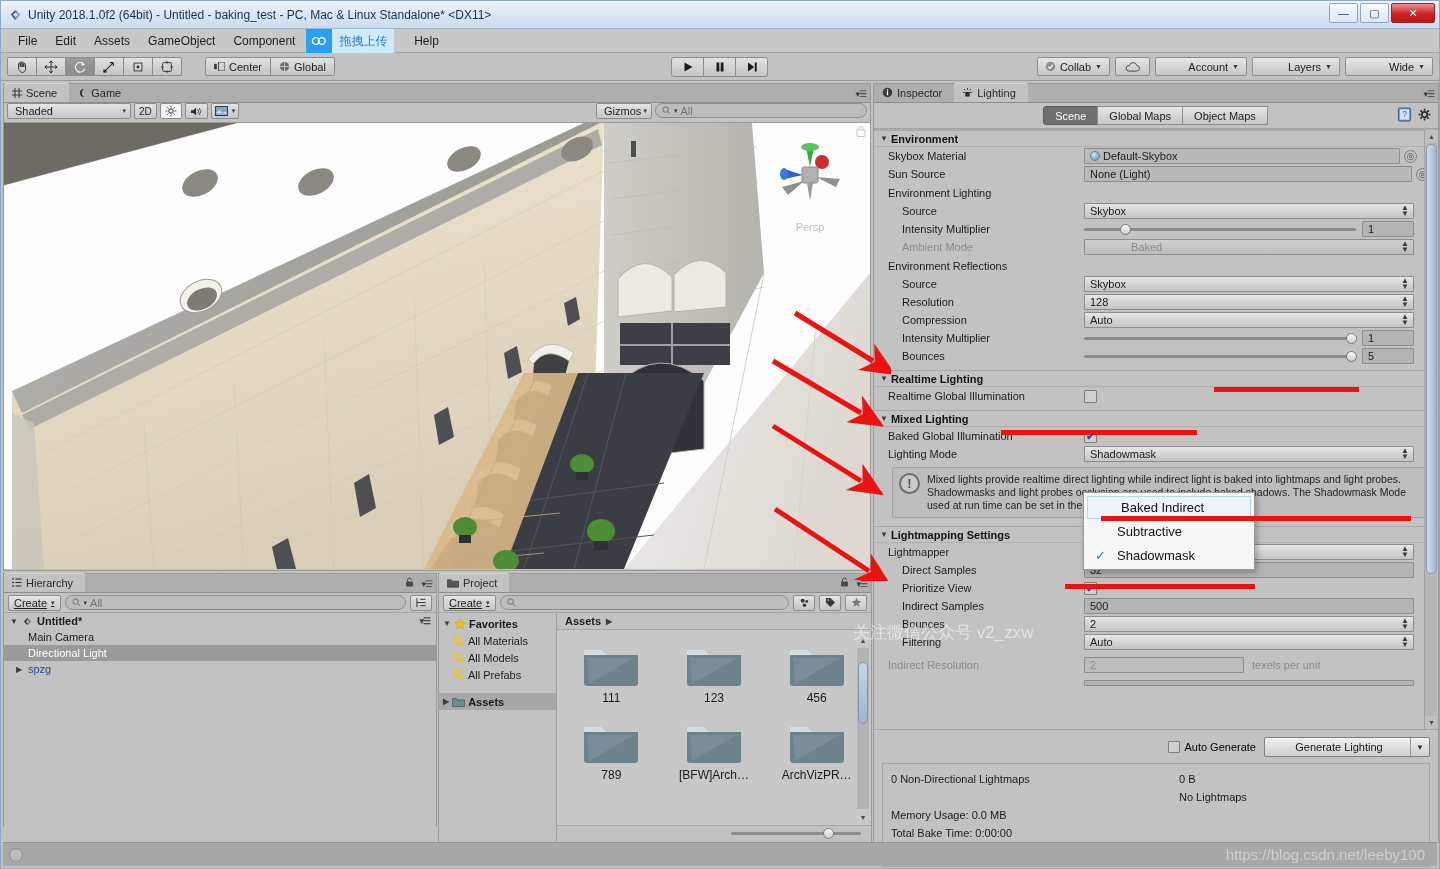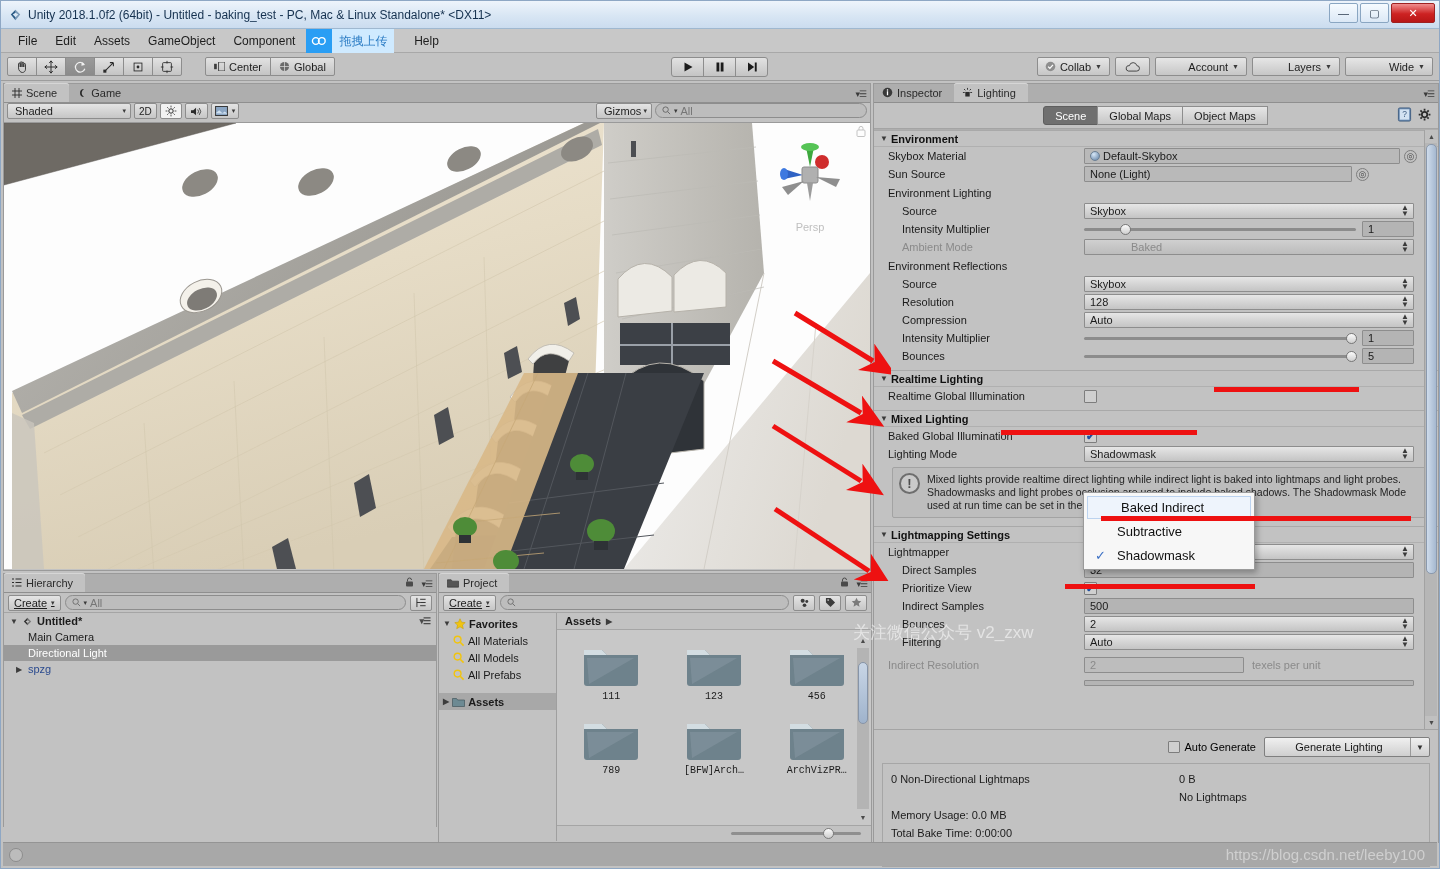--- a/index.html
+++ b/index.html
@@ -200,21 +200,21 @@
     height: 17px; background: #c2c2c2; display: flex; align-items: center;
     gap: 5px; padding-left: 8px; font-size: 11px; font-weight: bold; color: #1b1b1b;
     border-bottom: 1px solid #a5a5a5;
   }
   .grid {
     flex: 1; display: grid; grid-template-columns: repeat(3, 1fr);
     align-content: start; padding: 8px 4px 0 4px; gap: 2px;
     position: relative; overflow: hidden;
   }
   .asset { display: flex; flex-direction: column; align-items: center; gap: 3px; }
-  .asset .name { font-size: 10px; color: #1b1b1b; white-space: nowrap; font-family: Liberation Mono, monospace; }
+  .asset .name { font-size: 12px; color: #1b1b1b; white-space: nowrap; }
   .vscroll {
     position: absolute; right: 2px; top: 18px; width: 12px; bottom: 16px;
     background: #b4b4b4;
   }
   .vthumb {
     position: absolute; left: 1px; top: 14px; width: 10px; height: 62px;
     background: linear-gradient(#c9d6e6,#9fb3cc); border: 1px solid #8694a8; border-radius: 5px;
   }
   .proj-foot {
     height: 16px; background: #c2c2c2; border-top: 1px solid #a5a5a5;
@@ -1000,21 +1000,21 @@
       <div class="row">
         <span class="lbl">Skybox Material</span>
         <div class="field objref" style="width:316px;">
           <span class="objdot"></span>
           <span class="fieldtxt">Default-Skybox</span>
         </div>
         <span class="pickbtn">◎</span>
       </div>
       <div class="row">
         <span class="lbl">Sun Source</span>
-        <div class="field objref" style="width:268px;">
+        <div class="field objref" style="width:328px;">
           <span class="fieldtxt">None (Light)</span>
         </div>
         <span class="pickbtn">◎</span>
       </div>
       <div class="grouplabel">Environment Lighting</div>
       <div class="row">
         <span class="lbl i1">Source</span>
         <div class="field popup" style="width:330px;">
           <span class="fieldtxt">Skybox</span>
           <span class="updown">▲<br>▼</span>

